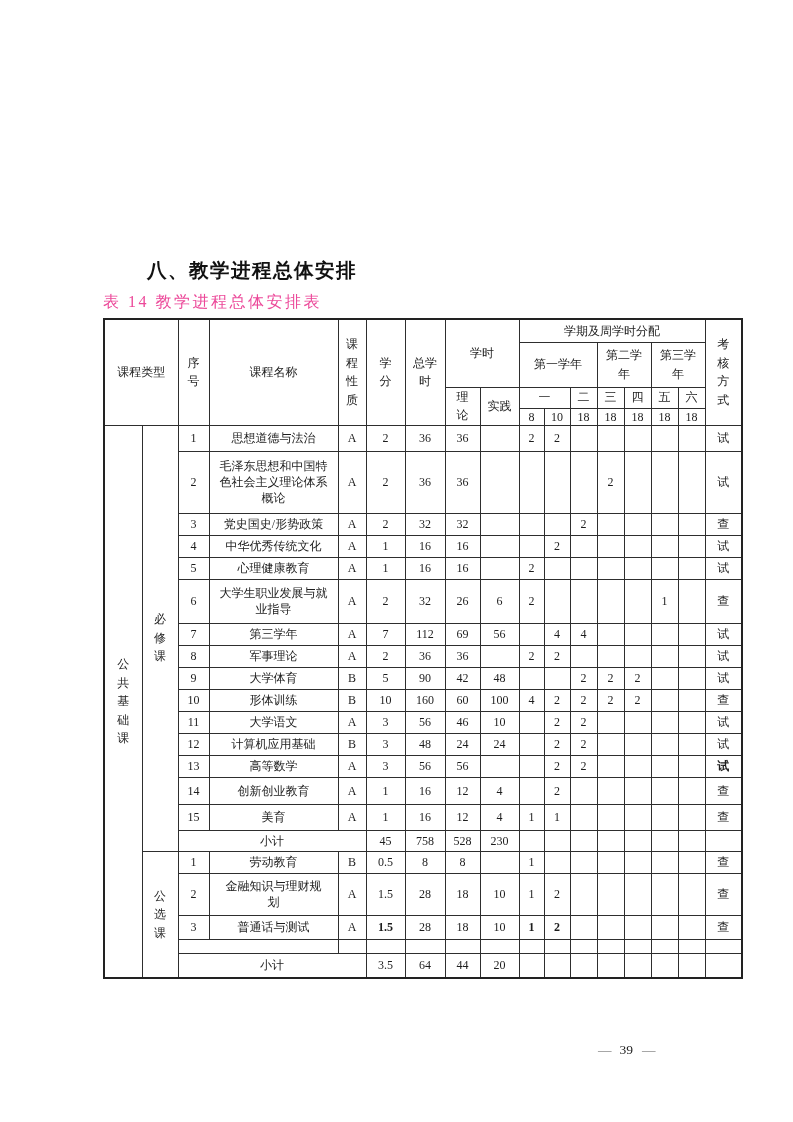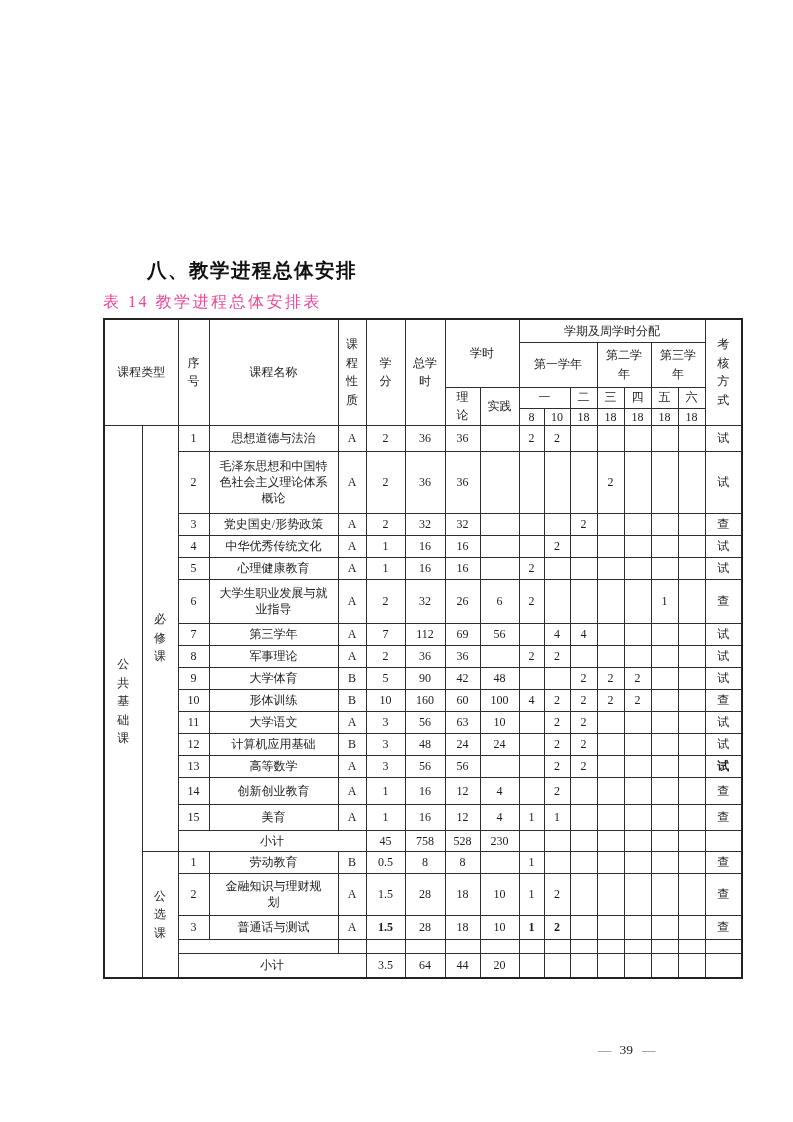--- a/index.html
+++ b/index.html
@@ -294,21 +294,21 @@
             <td></td>
             <td></td>
             <td>查</td>
           </tr>
           <tr style="height: 22px;">
             <td>11</td>
             <td class="lt">大学语文</td>
             <td>A</td>
             <td>3</td>
             <td>56</td>
-            <td>63</td>
+            <td>46</td>
             <td>10</td>
             <td></td>
             <td>2</td>
             <td>2</td>
             <td></td>
             <td></td>
             <td></td>
             <td></td>
             <td>试</td>
           </tr>

